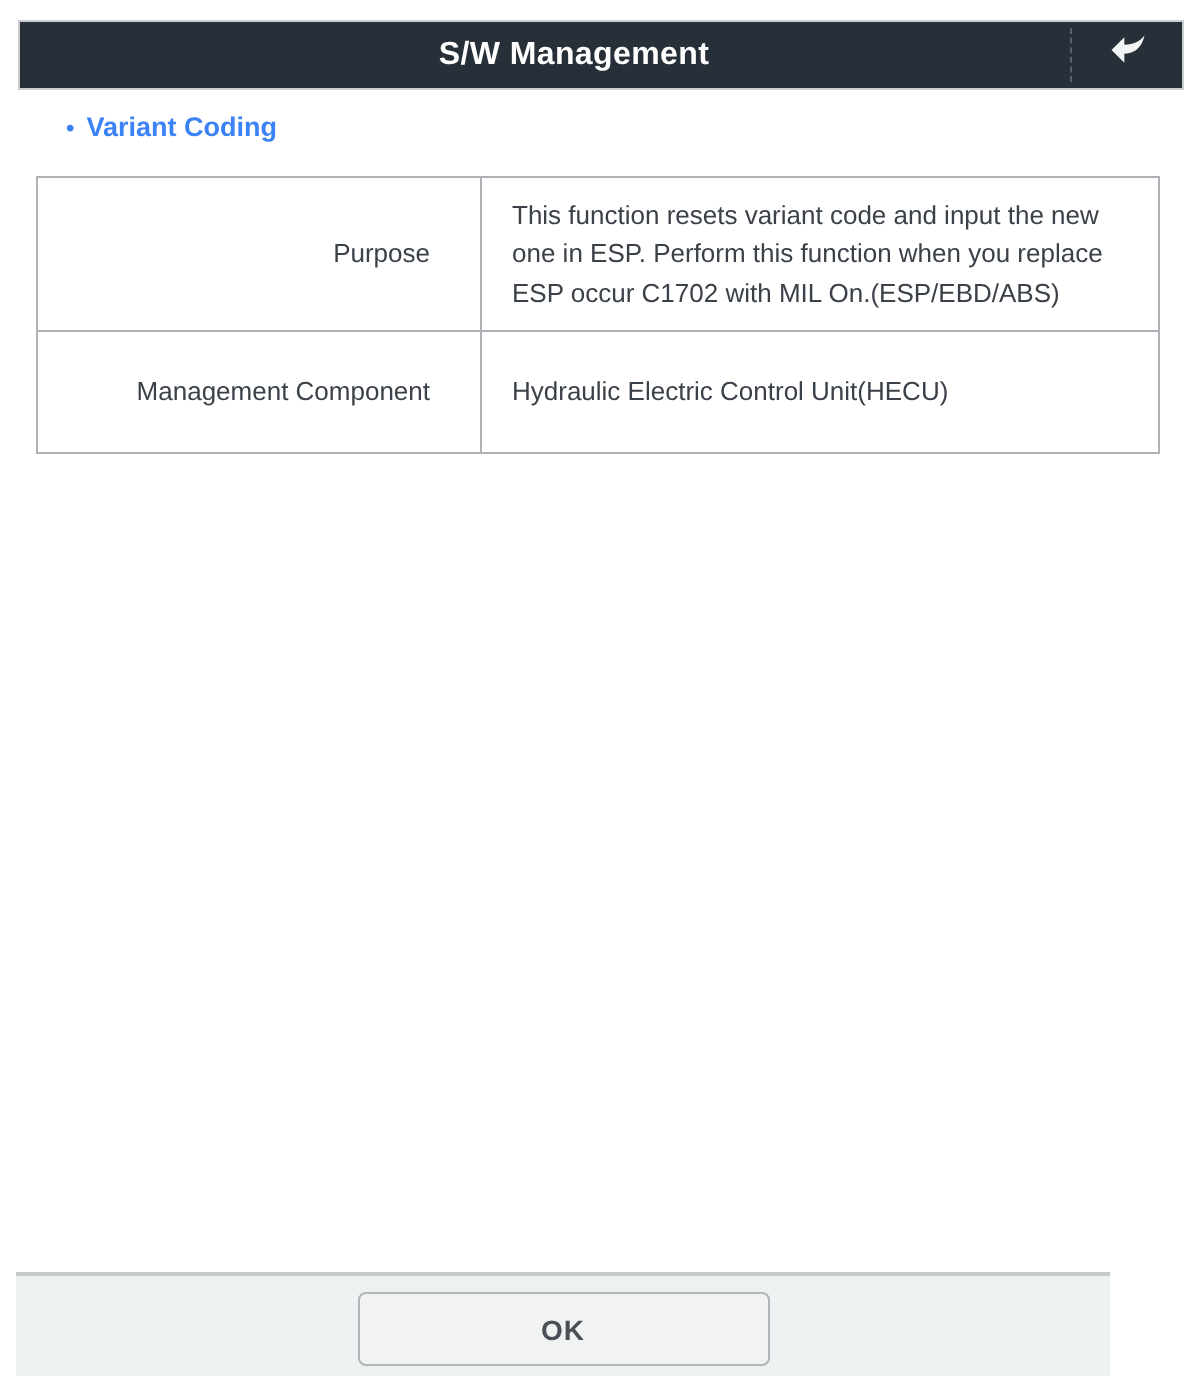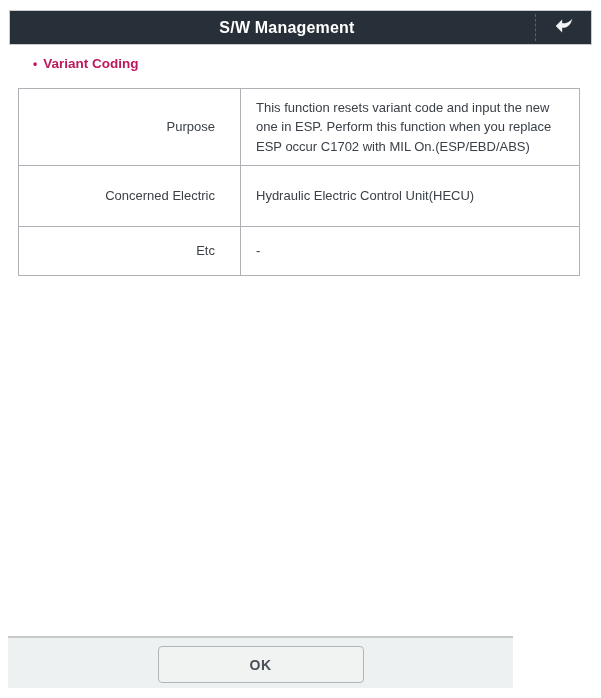--- a/index.html
+++ b/index.html
@@ -46,21 +46,21 @@
     cursor: pointer;
   }
   .back-button svg { transform: scaleY(-1); }
 
   
   .section-title {
     position: absolute;
     left: 33px; top: 56px;
     font-size: 13.5px;
     font-weight: bold;
-    color: #be185d;
+    color: #3b82f6;
   }
   .section-title .bullet { margin-right: 6px; font-size: 12px; }
 
   
   .info-table {
     position: absolute;
     left: 18px; top: 88px;
     width: 562px;
     border-collapse: collapse;
     table-layout: fixed;
@@ -92,21 +92,21 @@
   .highlight .label-cell,
   .highlight .value-cell {
     color: #c0793a;
     font-weight: bold;
   }
 
   
   .footer-bar {
     position: absolute;
     left: 8px; top: 636px;
-    width: 505px; height: 52px;
+    width: 547px; height: 52px;
     background: #eef1f1;
     border-top: 2px solid #c6cac9;
     box-sizing: border-box;
   }
   .ok-button {
     position: absolute;
     left: 50%; top: 8px;
     transform: translateX(-50%);
     width: 206px; height: 37px;
     background: #f1f3f3;
@@ -141,26 +141,22 @@
     <span class="bullet">•</span><span>Variant Coding</span>
   </div>
 
   <table class="info-table">
     <tbody>
         <tr class="r0">
       <td class="label-cell">Purpose</td>
       <td class="value-cell">This function resets variant code and input the new one in ESP. Perform this function when you replace ESP occur C1702 with MIL On.(ESP/EBD/ABS)</td>
     </tr>
     <tr class="r2">
-      <td class="label-cell">Concerned Electric</td>
+      <td class="label-cell">Management Component</td>
       <td class="value-cell">Hydraulic Electric Control Unit(HECU)</td>
-    </tr>
-    <tr class="r5">
-      <td class="label-cell">Etc</td>
-      <td class="value-cell">-</td>
     </tr>
   </tbody>
     </table>
 
   <div class="footer-bar">
     <button class="ok-button">OK</button>
   </div>
 
 </div>
 

